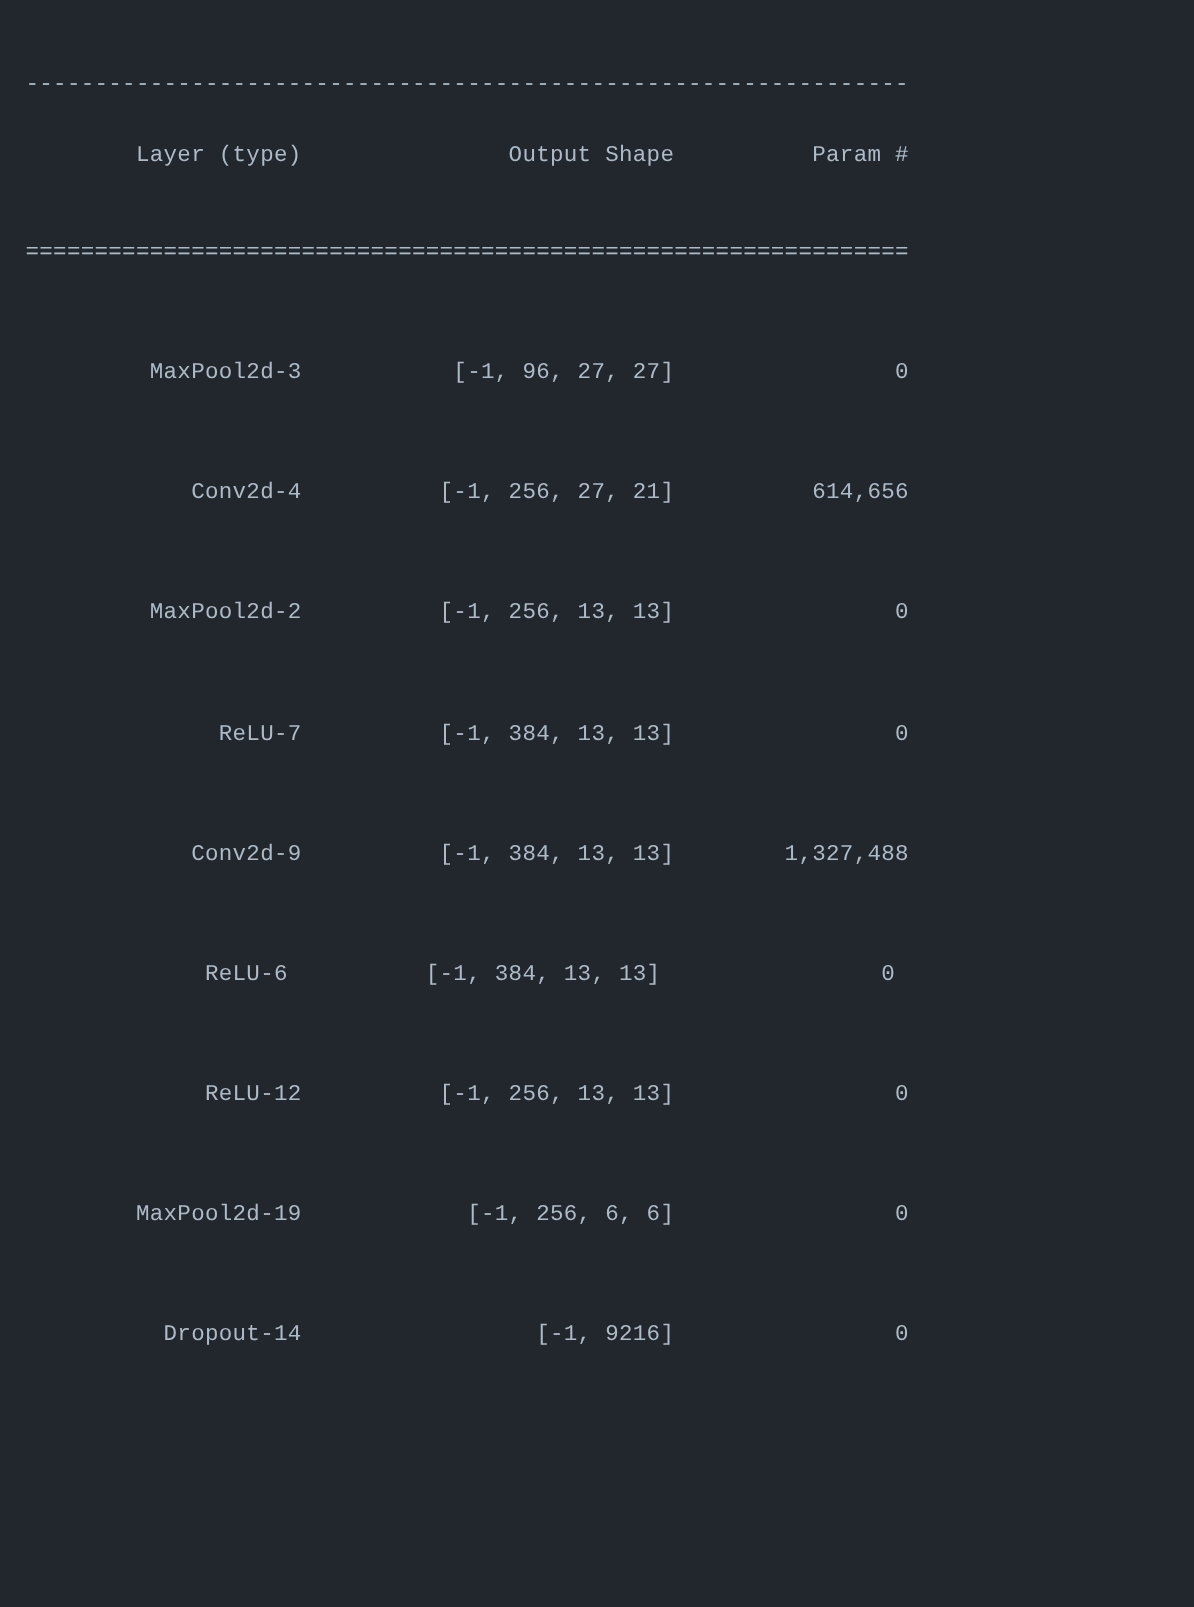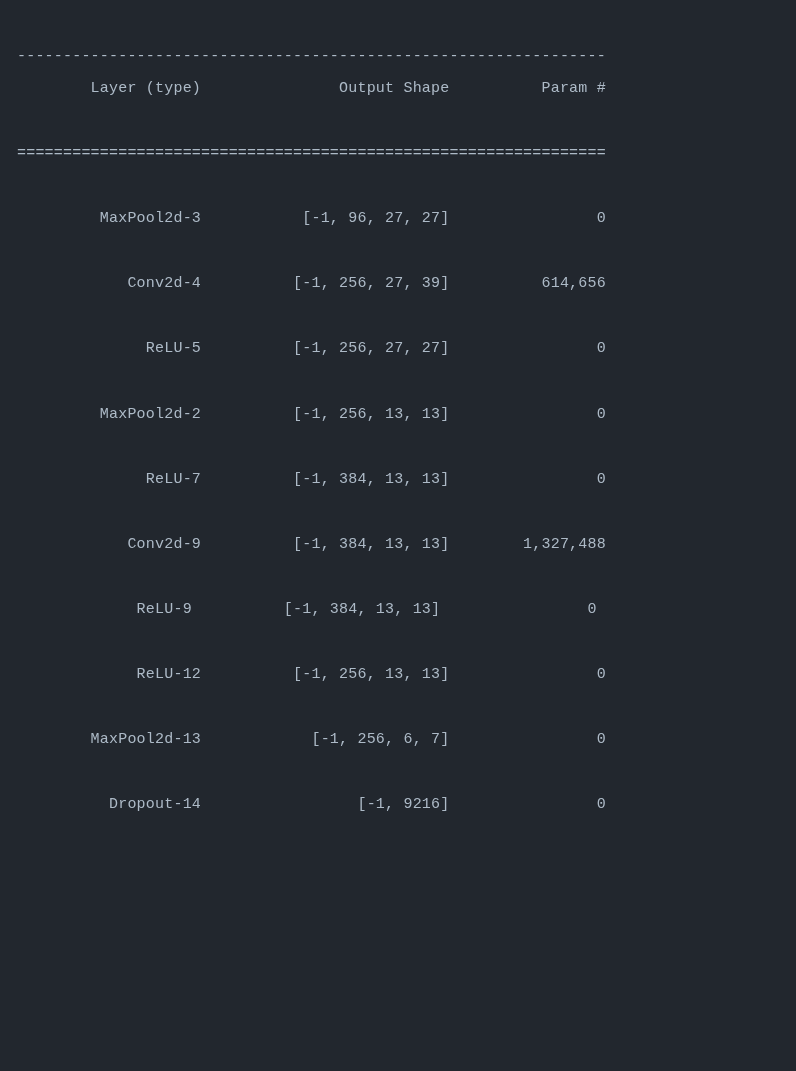--- a/index.html
+++ b/index.html
@@ -18,39 +18,39 @@
     white-space: pre;
   }
   .divider-dash {
     color: #adbac7;
   }
   .divider-eq {
     color: #adbac7;
   }
   .header-row, .data-row {
     display: block;
+    margin-top: 15px;
   }
 </style>
 </head>
 <body>
 
 <div class="container">
 <span class="divider-dash">----------------------------------------------------------------</span>
 <span class="header-row" id="header-line">        Layer (type)               Output Shape          Param #</span>
 <span class="divider-eq">================================================================</span>
 <span id="rows-container">
 <span class="data-row">         MaxPool2d-3           [-1, 96, 27, 27]                0</span>
-<span class="data-row">            Conv2d-4          [-1, 256, 27, 39]          614,656</span>
-<span class="data-row">              ReLU-5          [-1, 256, 27, 27]                0</span>
+<span class="data-row">            Conv2d-4          [-1, 256, 27, 21]          614,656</span>
 <span class="data-row">         MaxPool2d-2          [-1, 256, 13, 13]                0</span>
 <span class="data-row">              ReLU-7          [-1, 384, 13, 13]                0</span>
 <span class="data-row">            Conv2d-9          [-1, 384, 13, 13]        1,327,488</span>
-<span class="data-row">             ReLU-9          [-1, 384, 13, 13]                0</span>
+<span class="data-row">             ReLU-6          [-1, 384, 13, 13]                0</span>
 <span class="data-row">             ReLU-12          [-1, 256, 13, 13]                0</span>
-<span class="data-row">        MaxPool2d-13            [-1, 256, 6, 7]                0</span>
+<span class="data-row">        MaxPool2d-19            [-1, 256, 6, 6]                0</span>
 <span class="data-row">          Dropout-14                 [-1, 9216]                0</span>
 
 
 
 
 
 
 </span>
 
 

